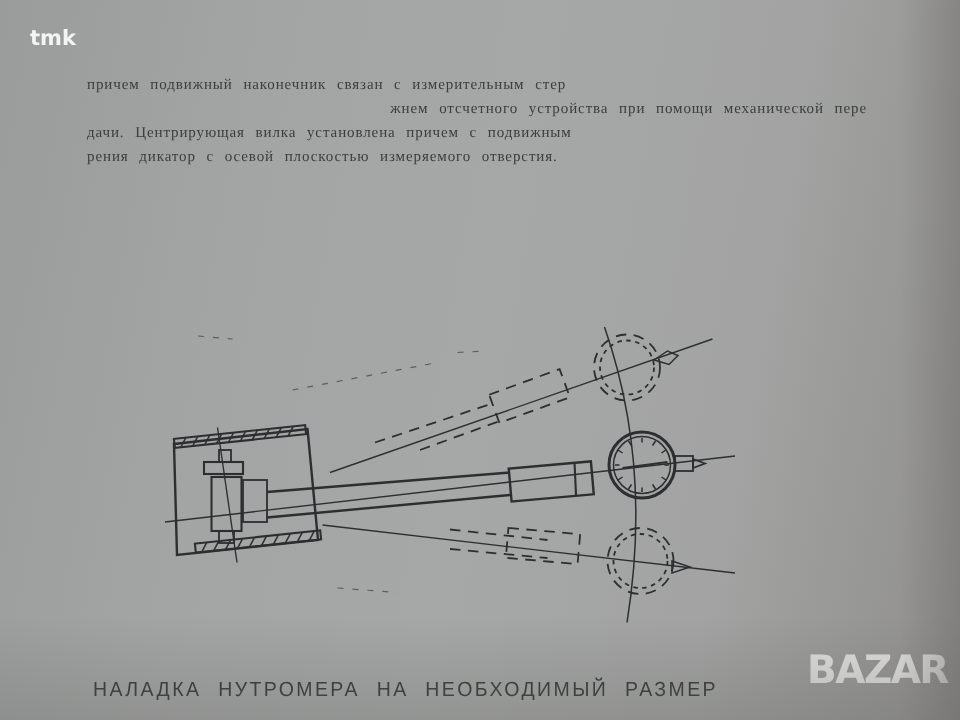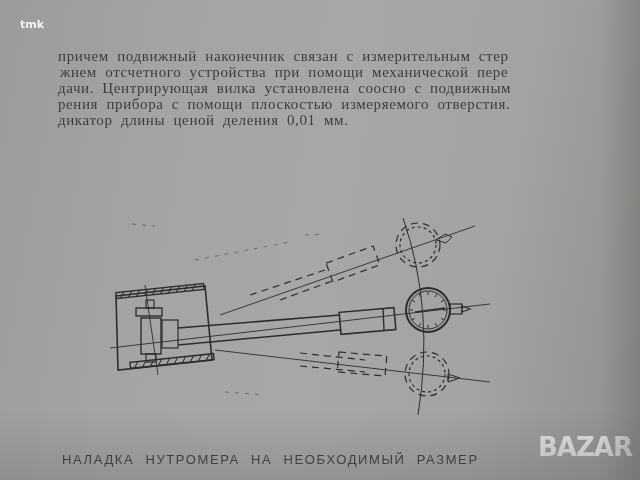--- a/index.html
+++ b/index.html
@@ -13,30 +13,30 @@
     background: linear-gradient(180deg, rgba(120,120,118,0) 0%, rgba(110,110,108,0.35) 100%);
     pointer-events: none;
   }
   .shade-right {
     position: absolute; top: 0; right: 0; width: 40px; height: 480px;
     background: linear-gradient(90deg, rgba(100,98,95,0) 0%, rgba(100,98,95,0.35) 100%);
     pointer-events: none;
   }
   .watermark-tmk {
     position: absolute; left: 20px; top: 18px;
-    font-family: "DejaVu Sans", sans-serif; font-weight: bold; font-size: 11px;
+    font-family: "DejaVu Sans", sans-serif; font-weight: bold; font-size: 14px;
     color: #f4f4f4; letter-spacing: 0px;
   }
   .body-text {
     position: absolute; left: 58px; top: 49px; width: 520px;
-    color: #3b3d3e; font-size: 15px; line-height: 15.9px;
+    color: #3b3d3e; font-size: 10px; line-height: 15.9px;
     letter-spacing: 0.6px; word-spacing: 4px;
   }
   .body-text .line { display: block; white-space: nowrap; }
-  .body-text .line:nth-child(2) { margin-left: 2px; }
+  .body-text .line:nth-child(2) { margin-left: 2px; text-align: right; }
   .caption {
     position: absolute; left: 62px; top: 452px;
     font-family: "Liberation Sans", "DejaVu Sans", sans-serif;
     font-size: 13px; letter-spacing: 1.6px; word-spacing: 6px;
     color: #2f3132; font-weight: normal;
     transform: scaleY(1.05);
   }
   .watermark-bazar {
     position: absolute; left: 538px; top: 432px;
     font-family: "DejaVu Sans", sans-serif; font-weight: bold; font-size: 26px;
@@ -45,23 +45,22 @@
   .drawing { position: absolute; left: 100px; top: 200px; width: 400px; height: 220px; }
 </style>
 </head>
 <body>
 
 <div class="watermark-tmk">tmk</div>
 
 <div class="body-text">
   <span class="line">причем подвижный наконечник связан с измерительным стер</span>
   <span class="line">жнем отсчетного устройства при помощи механической пере</span>
-  <span class="line">дачи. Центрирующая вилка установлена соосно с подвижным</span>
-  <span class="line">рения прибора с помощи плоскостью измеряемого отверстия.</span>
-  <span class="line">дикатор длины ценой деления 0,01 мм.</span>
+  <span class="line">дачи. Центрирующая вилка установлена причем с подвижным</span>
+  <span class="line">рения дикатор с осевой плоскостью измеряемого отверстия.</span>
 </div>
 
 <svg class="drawing" viewBox="0 0 400 220" xmlns="http://www.w3.org/2000/svg">
   <g stroke="#2c2e2f" fill="none" stroke-width="1.2">
 
     <g>
       <path d="M16 96 L105 86 L112 160 L18 170 Z" stroke-width="1.6"></path>
       <rect x="16" y="88" width="88" height="6" transform="rotate(-6 60 91)" stroke-width="1.4"></rect>
       <rect x="30" y="158" width="84" height="6" transform="rotate(-6 72 161)" stroke-width="1.4"></rect>
       <g stroke-width="1" transform="rotate(-6 60 91)">

